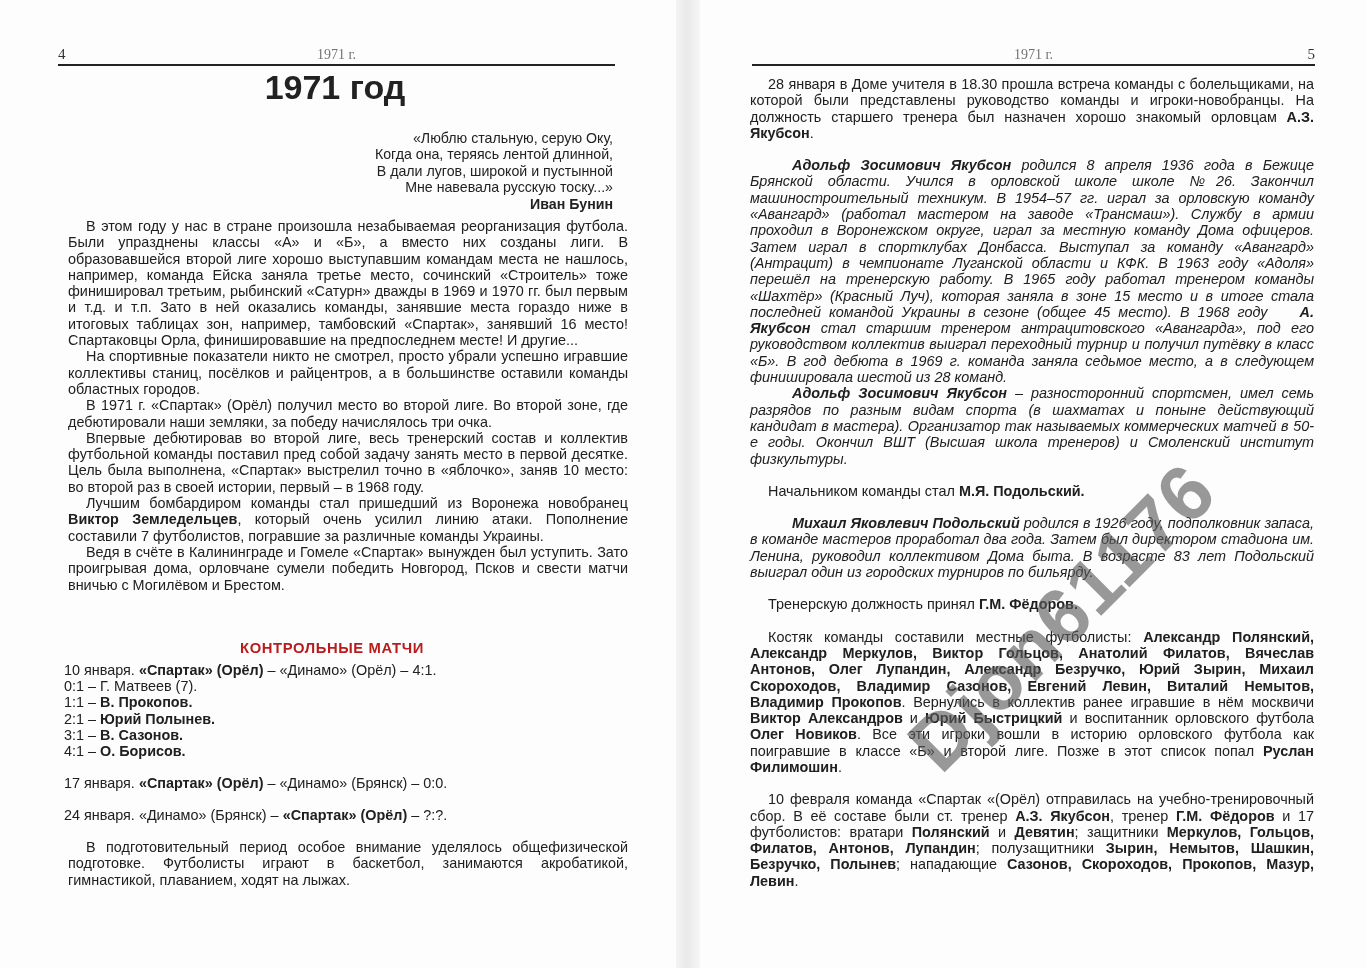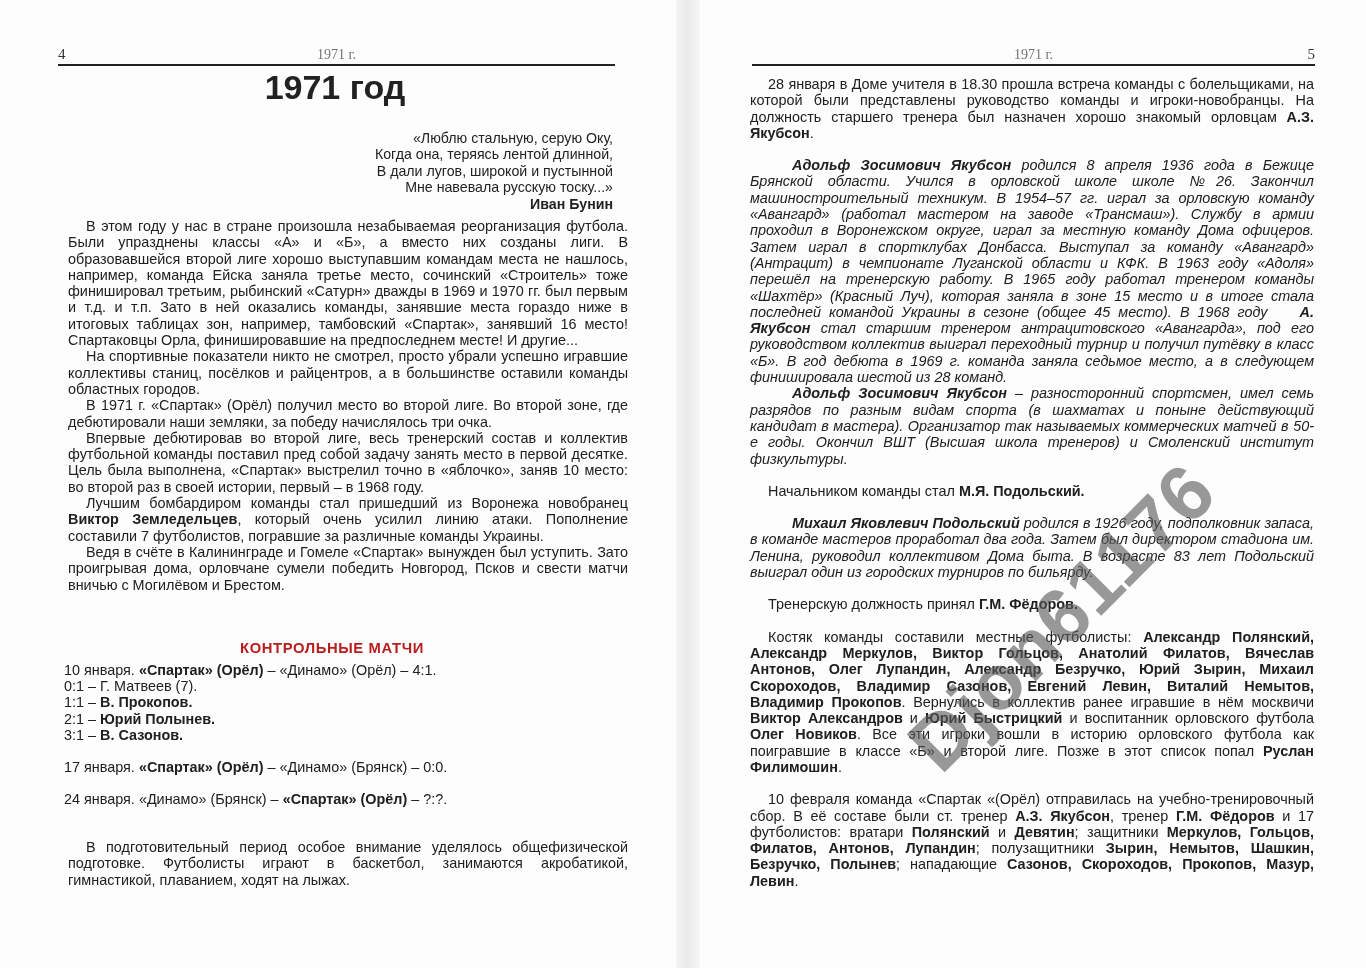--- a/index.html
+++ b/index.html
@@ -84,20 +84,21 @@
       <div class="line">
         <span>10 января.</span>
         <span class="b">«Спартак» (Орёл)</span> –
         <span>«Динамо» (Орёл)</span> –
         <span>4:1.</span>
       </div>
       <div class="line"><span>0:1 –</span> <span>Г. Матвеев (7).</span></div>
       <div class="line"><span>1:1 –</span> <span class="b">В. Прокопов.</span></div>
       <div class="line"><span>2:1 –</span> <span class="b">Юрий Полынев.</span></div>
       <div class="line"><span>3:1 –</span> <span class="b">В. Сазонов.</span></div>
+      <div class="line"><span>4:1 –</span> <span class="b">О. Борисов.</span></div>
       <div class="spacer"></div>
       <div class="line">
         <span>17 января.</span>
         <span class="b">«Спартак» (Орёл)</span> –
         <span>«Динамо» (Брянск)</span> –
         <span>0:0.</span>
       </div>
       <div class="spacer"></div>
       <div class="line">
         <span>24 января.</span>

